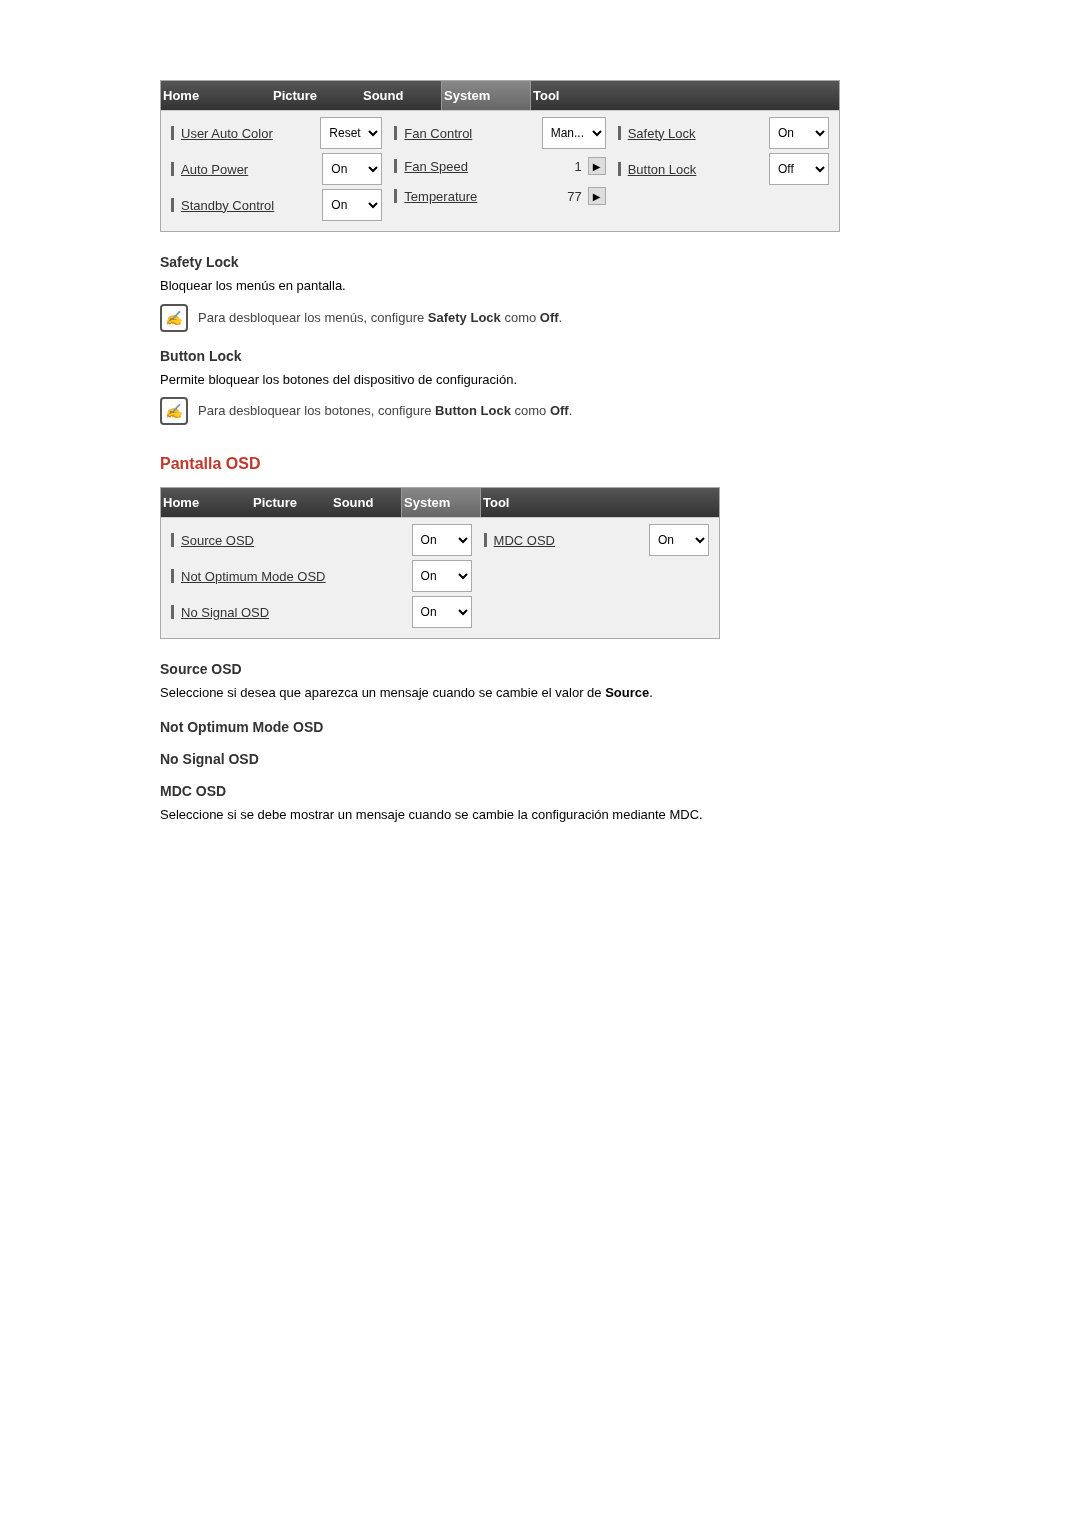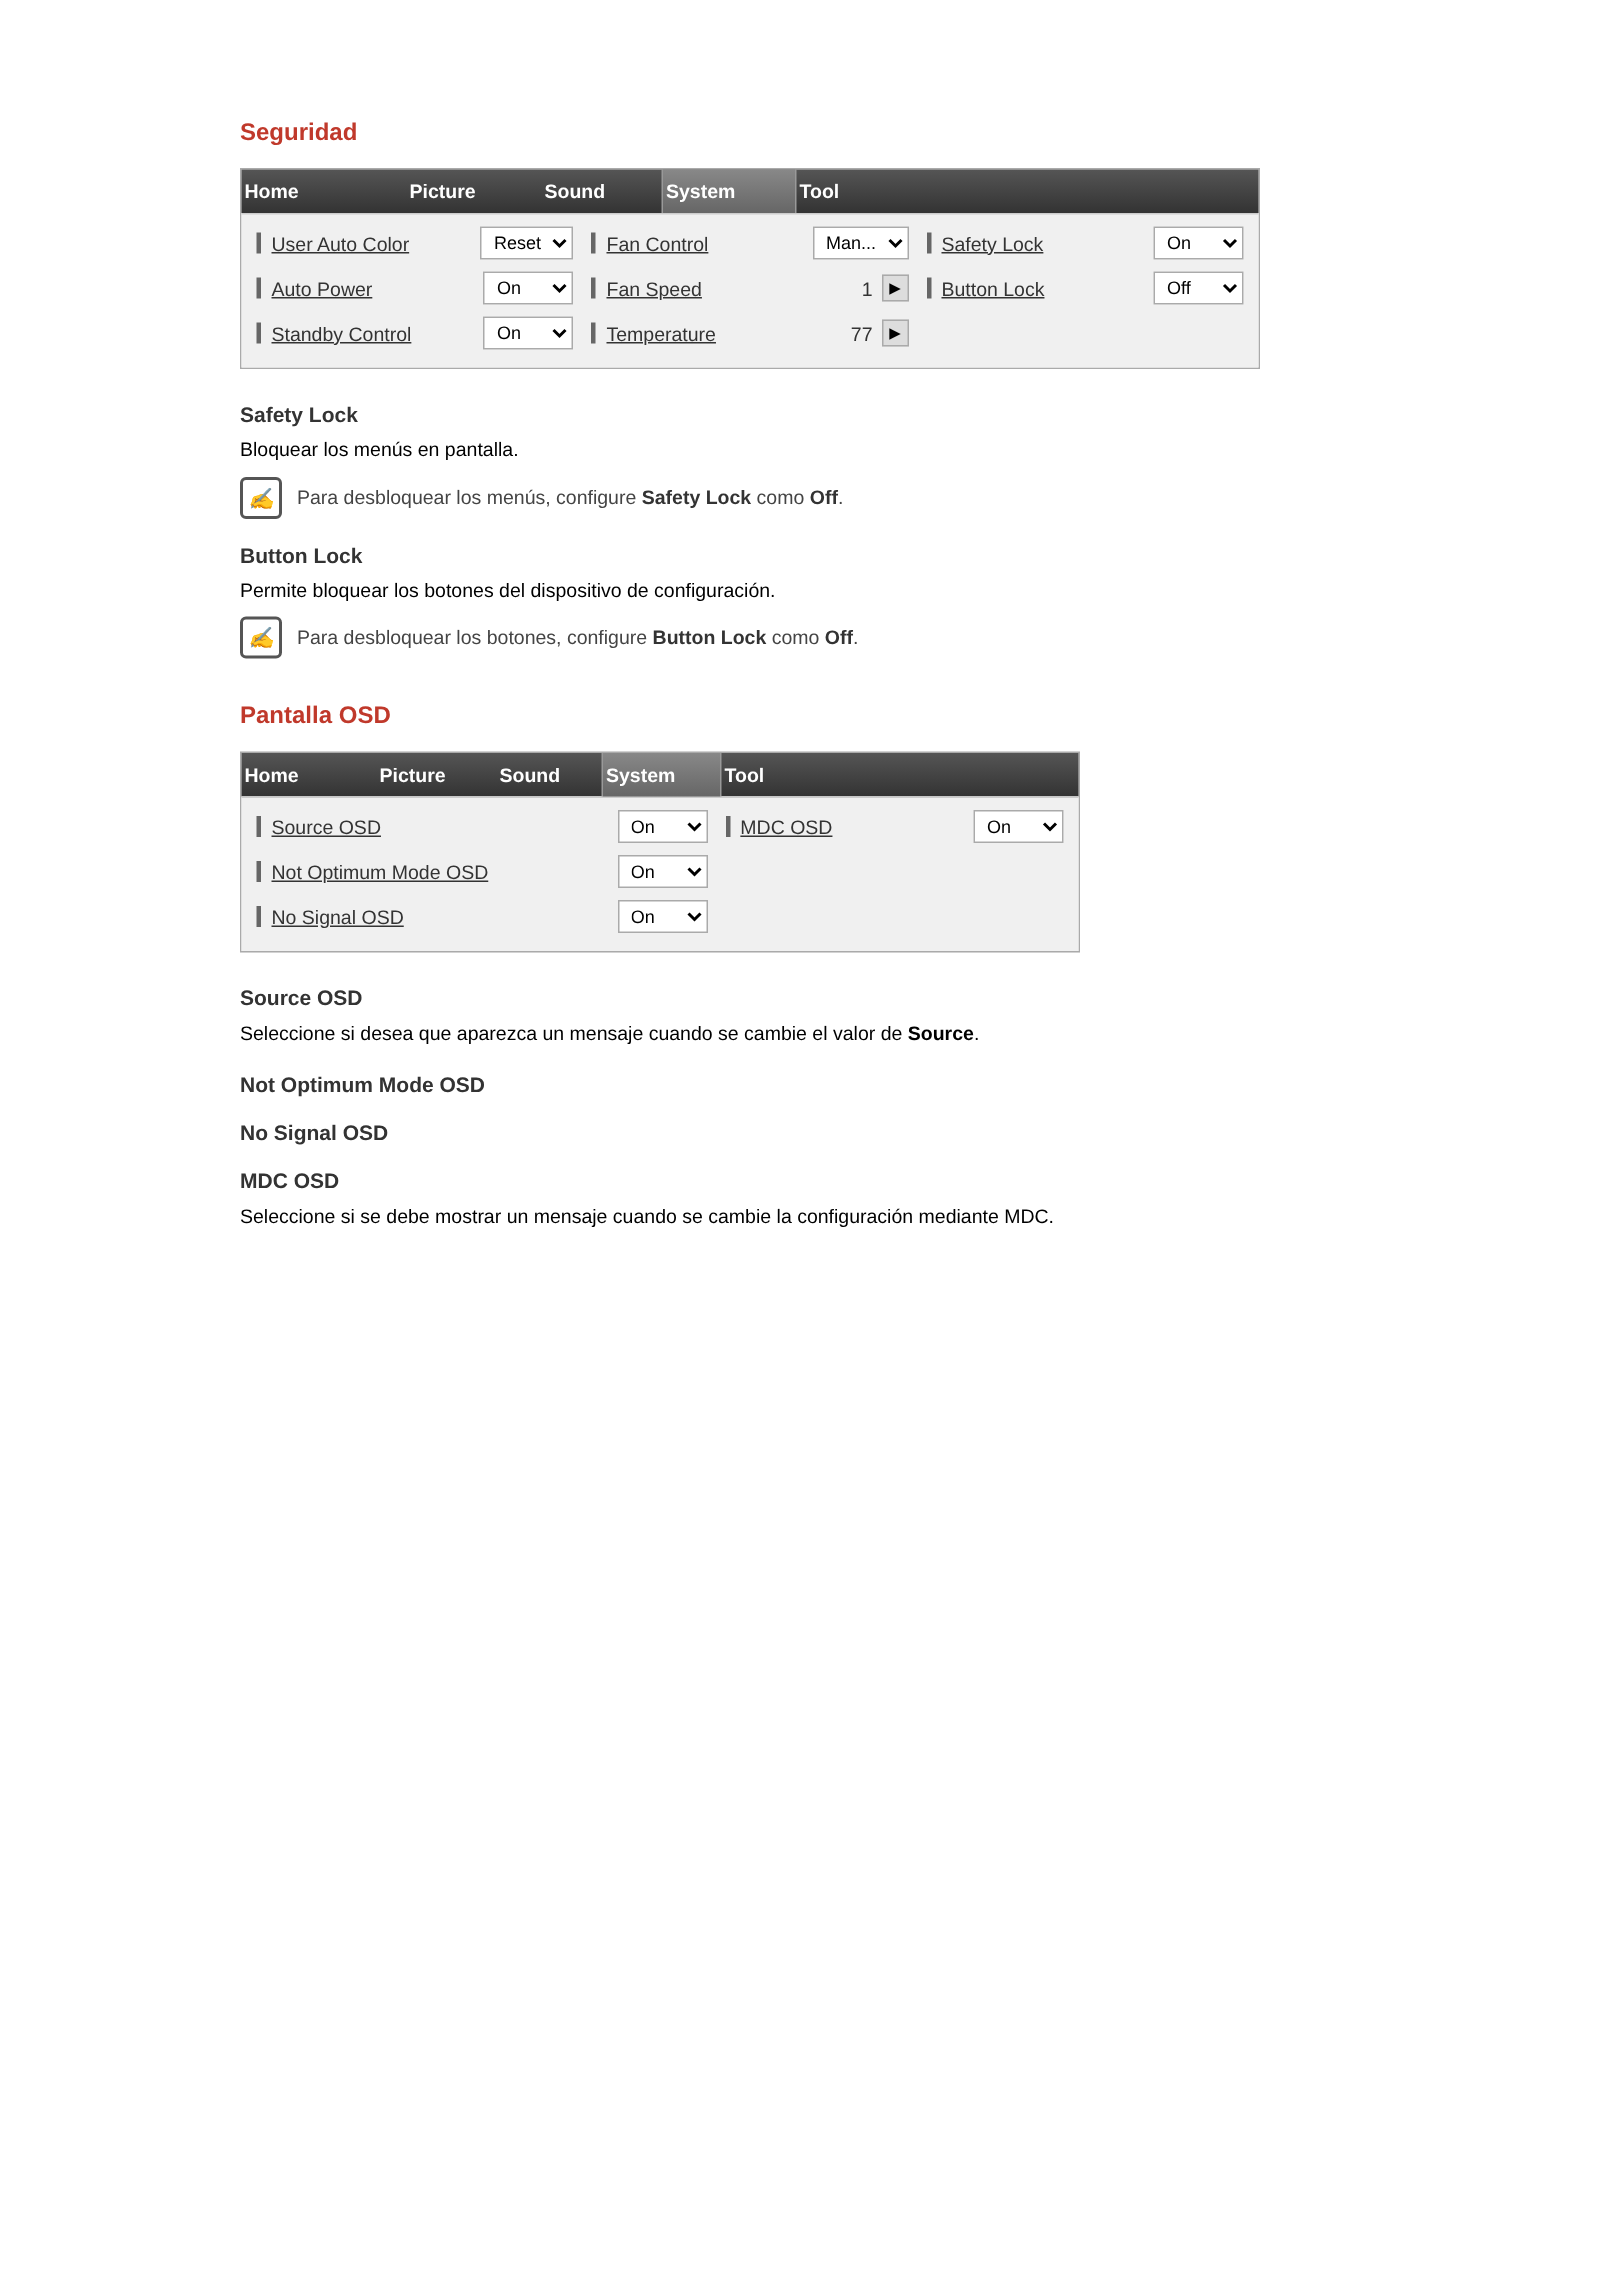--- a/index.html
+++ b/index.html
@@ -84,21 +84,21 @@
       background: #666;
       margin-right: 3px;
     }
 
     .osd-select {
       font-size: 12px;
       padding: 2px 4px;
       border: 1px solid #aaa;
       background: #fff;
       min-width: 60px;
-      height: 22px;
+      height: 32px;
       cursor: pointer;
     }
 
     .osd-val {
       display: flex;
       align-items: center;
       gap: 3px;
     }
 
     .arrow-btn {
@@ -165,21 +165,20 @@
     }
 
     .section-gap {
       margin-top: 30px;
     }
   </style>
 </head>
 <body>
 
 <div>
-  <div class="section-title">Seguridad</div>
 
   <div class="osd-table">
 
     <div class="osd-table-header">
       <div class="th" style="width:110px">Home</div>
       <div class="th" style="width:90px">Picture</div>
       <div class="th" style="width:80px">Sound</div>
       <div class="th active" style="width:90px">System</div>
       <div class="th" style="width:80px">Tool</div>
     </div>

